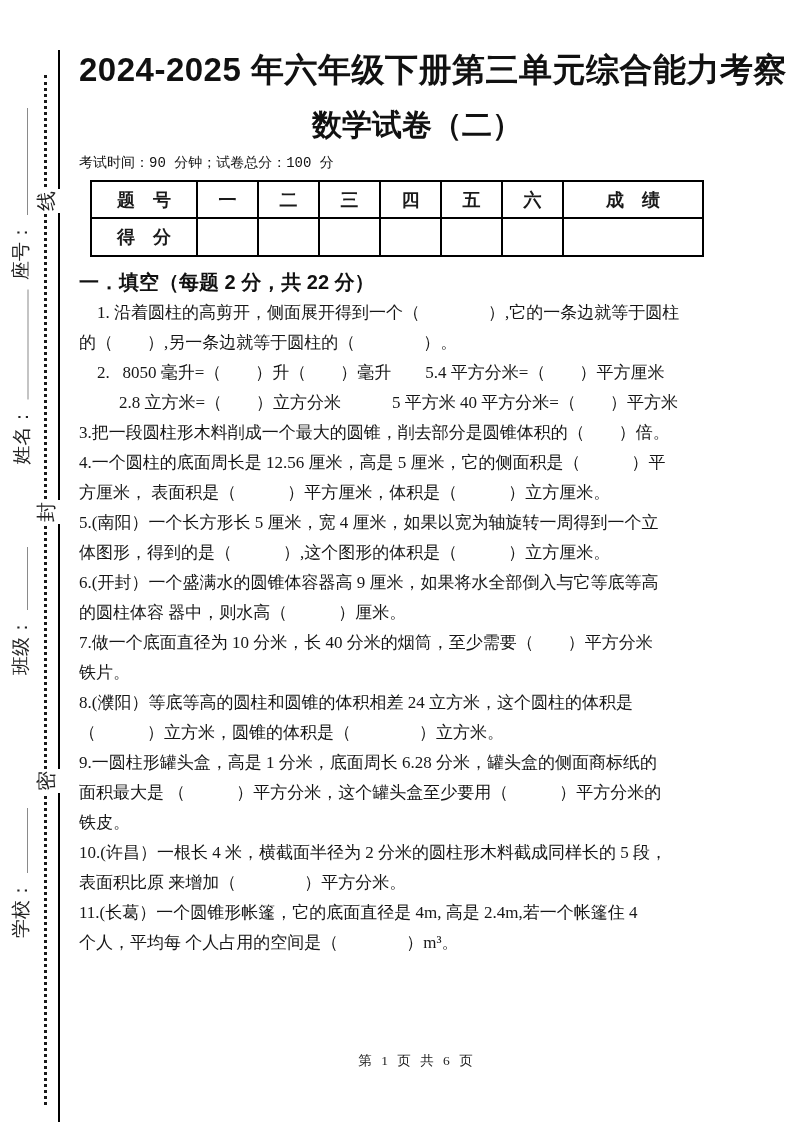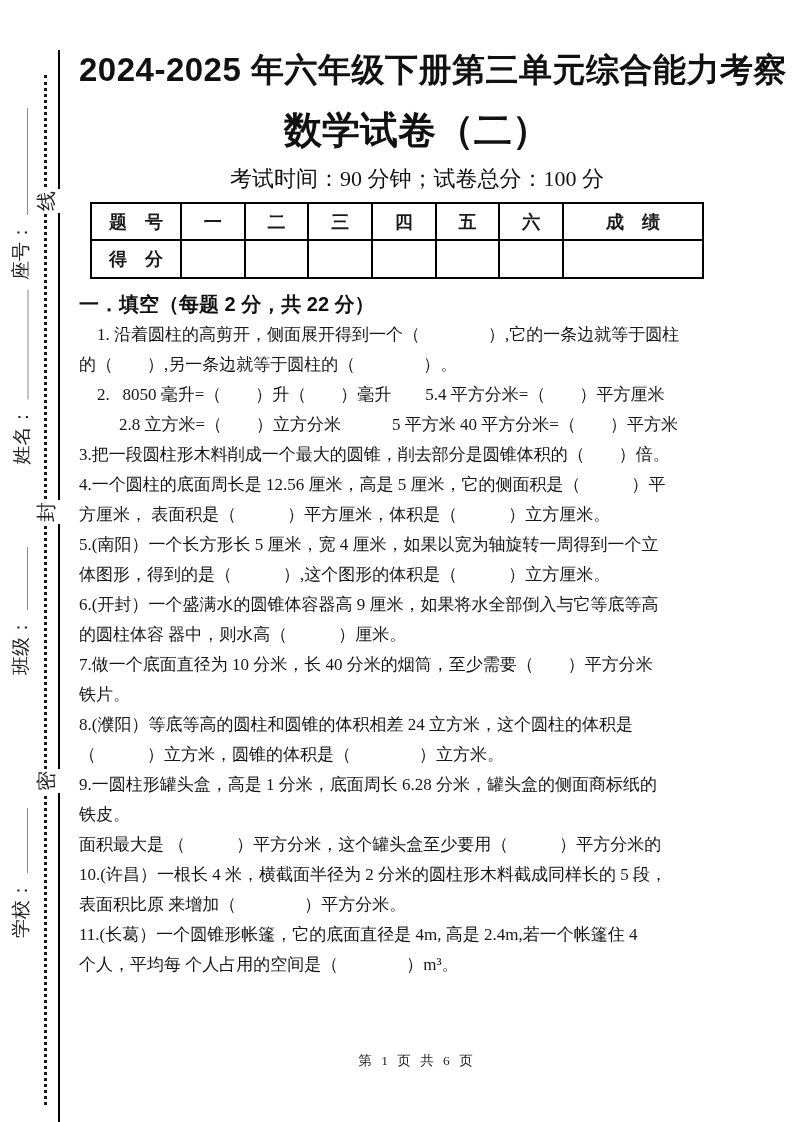--- a/index.html
+++ b/index.html
@@ -51,25 +51,25 @@
   
   .content { position:absolute; left:79px; top:0; width:676px; }
   .title1 {
     margin-top:48px; text-align:center;
     font-family:"Liberation Sans", sans-serif;
     font-weight:700; font-size:33px; white-space:nowrap; letter-spacing:0.5px;
   }
   .title2 {
     margin-top:12px; text-align:center;
     font-family:"Liberation Sans", sans-serif;
-    font-weight:700; font-size:38px; white-space:nowrap;
+    font-weight:700; font-size:30px; white-space:nowrap;
   }
   .exam-info {
-    margin-top:8px; text-align:center;
-    font-size:22px; white-space:nowrap;
+    margin-top:8px; 
+    font-size:14px; white-space:nowrap;font-family:Liberation Mono, monospace;
   }
 
   table.score-table {
     margin-top:8px; margin-left:11px;
     border-collapse:collapse; table-layout:fixed;
     width:614px;
     font-family:"Liberation Sans", sans-serif;
   }
   table.score-table td {
     border:2px solid #000;
@@ -131,21 +131,21 @@
   <div class="divider-line"></div>
 
   <div class="content">
     <div class="title1">2024-2025 年六年级下册第三单元综合能力考察</div>
     <div class="title2">数学试卷（二）</div>
     <div class="exam-info">考试时间：90 分钟；试卷总分：100 分</div>
 
     <table class="score-table">
       <tbody id="score-table-body">
           <tr>
-            <td style="width: 90px;">题　号</td>
+            <td style="width: 106px;">题　号</td>
             <td>一</td>
             <td>二</td>
             <td>三</td>
             <td>四</td>
             <td>五</td>
             <td>六</td>
             <td style="width: 140px;">成　绩</td>
           </tr>
           <tr>
             <td>得　分</td>
@@ -172,22 +172,22 @@
           <div class="qline ind0">方厘米， 表面积是（　　　）平方厘米，体积是（　　　）立方厘米。</div>
           <div class="qline ind0">5.(南阳）一个长方形长 5 厘米，宽 4 厘米，如果以宽为轴旋转一周得到一个立</div>
           <div class="qline ind0">体图形，得到的是（　　　）,这个图形的体积是（　　　）立方厘米。</div>
           <div class="qline ind0">6.(开封）一个盛满水的圆锥体容器高 9 厘米，如果将水全部倒入与它等底等高</div>
           <div class="qline ind0">的圆柱体容 器中，则水高（　　　）厘米。</div>
           <div class="qline ind0">7.做一个底面直径为 10 分米，长 40 分米的烟筒，至少需要（　　）平方分米</div>
           <div class="qline ind0">铁片。</div>
           <div class="qline ind0">8.(濮阳）等底等高的圆柱和圆锥的体积相差 24 立方米，这个圆柱的体积是</div>
           <div class="qline ind0">（　　　）立方米，圆锥的体积是（　　　　）立方米。</div>
           <div class="qline ind0">9.一圆柱形罐头盒，高是 1 分米，底面周长 6.28 分米，罐头盒的侧面商标纸的</div>
+          <div class="qline ind0">面积最大是 （　　　）平方分米，这个罐头盒至少要用（　　　）平方分米的</div>
           <div class="qline ind0">铁皮。</div>
-          <div class="qline ind0">面积最大是 （　　　）平方分米，这个罐头盒至少要用（　　　）平方分米的</div>
           <div class="qline ind0">10.(许昌）一根长 4 米，横截面半径为 2 分米的圆柱形木料截成同样长的 5 段，</div>
           <div class="qline ind0">表面积比原 来增加（　　　　）平方分米。</div>
           <div class="qline ind0">11.(长葛）一个圆锥形帐篷，它的底面直径是 4m, 高是 2.4m,若一个帐篷住 4</div>
           <div class="qline ind0">个人，平均每 个人占用的空间是（　　　　）m³。</div>
         </div>
       </div>
   </div>
 
   <div class="footer">第 1 页 共 6 页</div>
 </div>

